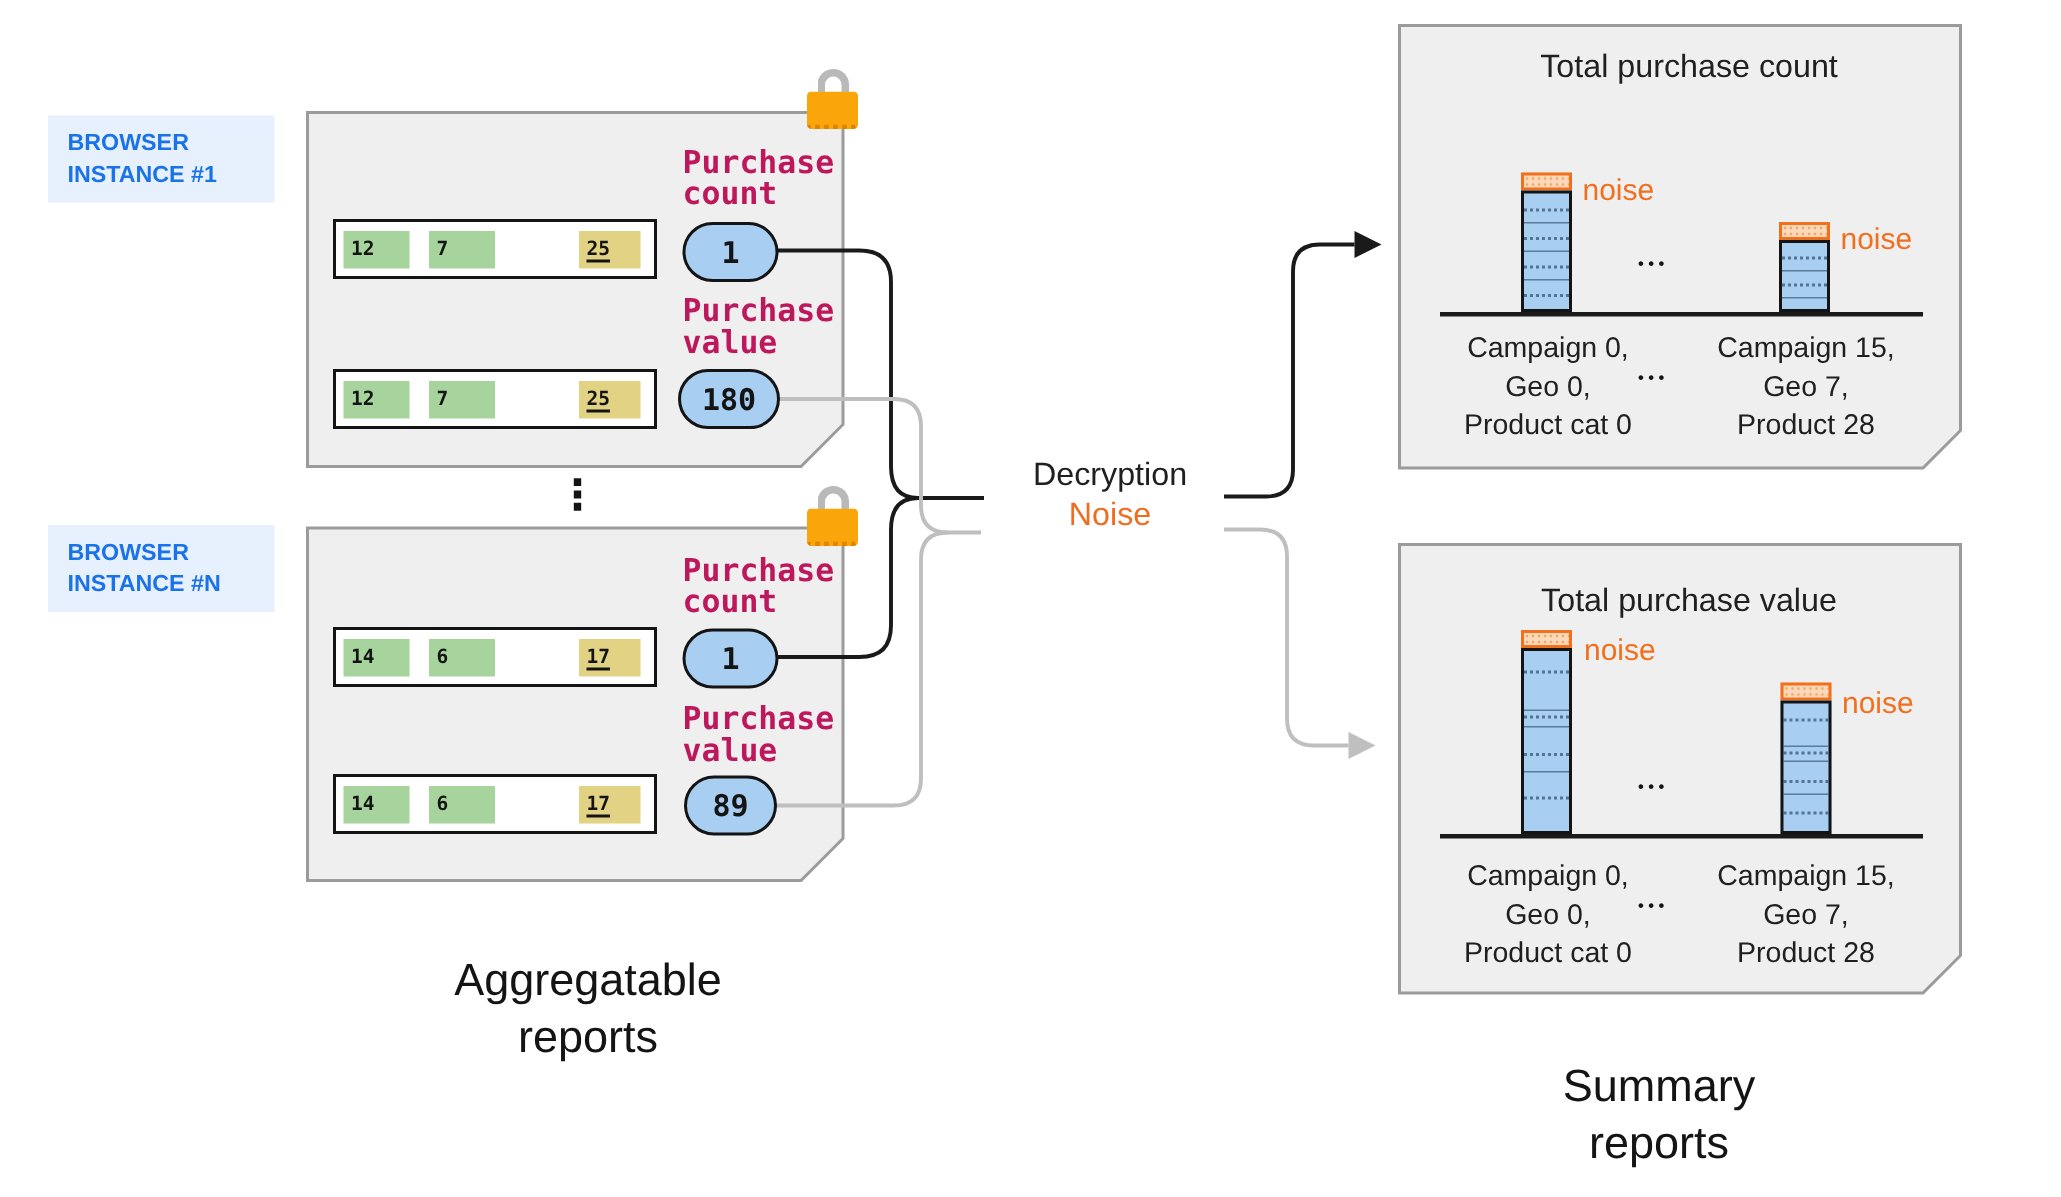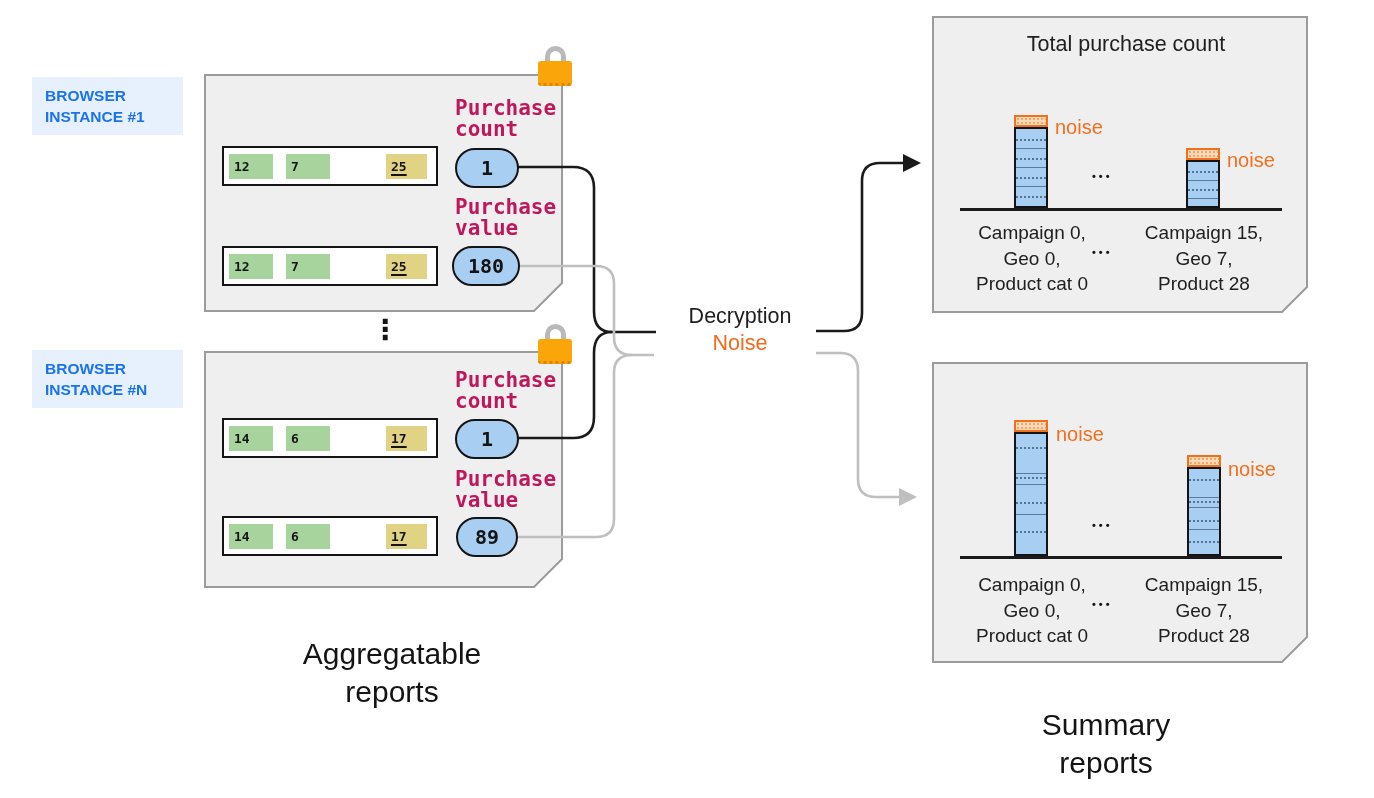--- a/index.html
+++ b/index.html
@@ -222,20 +222,21 @@
     <div>Geo 0,</div>
     <div>Product cat 0</div>
   </div>
   <div class="hdots" style="left:1092px;top:246px">•••</div>
   <div class="cats" style="left:1119px;top:220px">
     <div>Campaign 15,</div>
     <div>Geo 7,</div>
     <div>Product 28</div>
   </div>
 
+  <div class="chart-title" style="top:388px">Total purchase value</div>
   <div class="axis" style="top:556px"></div>
   <div class="bar" style="left:1014px;bottom:242px">
     <div class="noise-cap"></div>
     <div class="bar-body">
         <div class="seg first" style="height: 13px;"></div>
         <div class="seg dotted" style="height: 26px;"></div>
         <div class="seg" style="height: 4px;"></div>
         <div class="seg dotted" style="height: 7px;"></div>
         <div class="seg" style="height: 18px;"></div>
         <div class="seg dotted" style="height: 12px;"></div>

